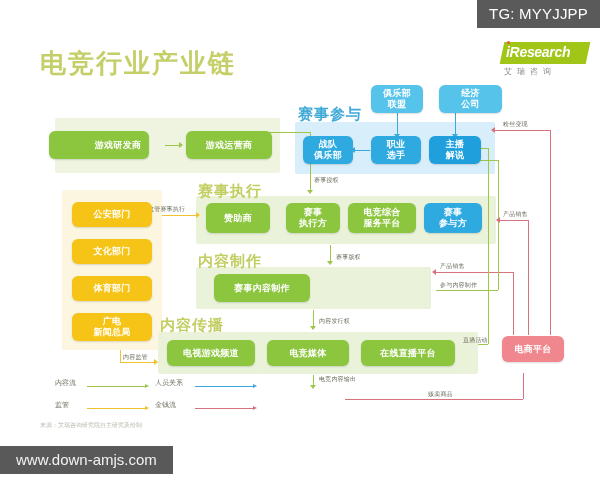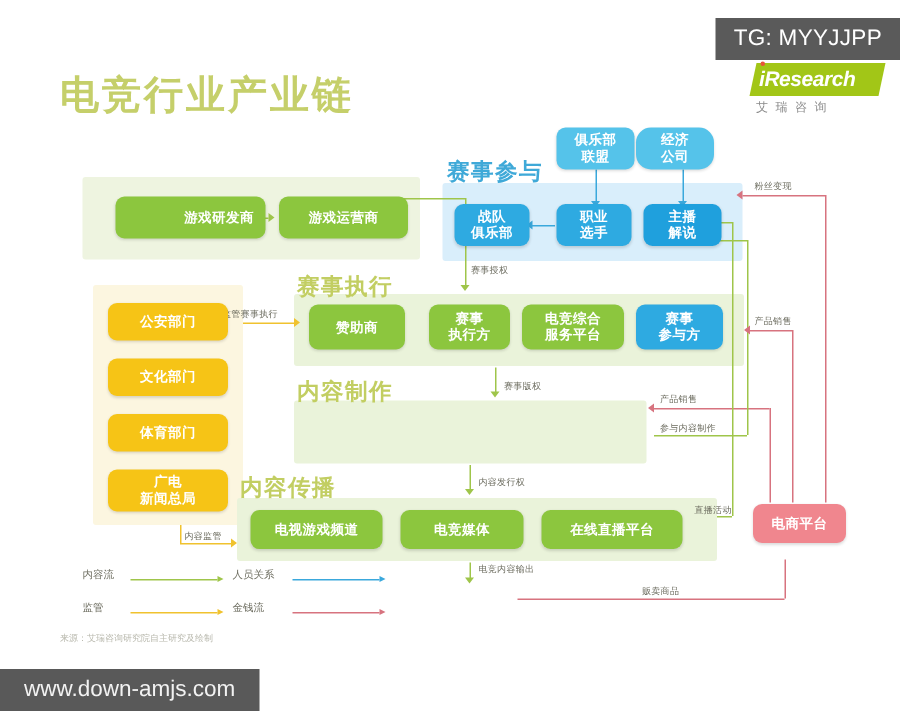--- a/index.html
+++ b/index.html
@@ -7,21 +7,21 @@
     width:600px;height:480px;
     background:#ffffff;
     font-family:"Liberation Sans","DejaVu Sans",sans-serif;
     overflow:hidden;
     position:relative;
   }
   #stage{position:absolute;left:0;top:0;width:600px;height:480px;}
 
   
   .tg-watermark{
-    position:absolute;right:0;top:12px;
+    position:absolute;right:0;top:0;
     background:#5a5a5a;color:#ffffff;
     font-size:15px;letter-spacing:.2px;
     padding:5px 12px 6px 12px;
     white-space:nowrap;
     margin-left:48px;
   }
   .bottom-watermark{
     position:absolute;left:0;bottom:6px;
     background:#595959;color:#f2f2f2;
     font-size:15px;padding:5px 16px 6px 16px;
@@ -205,48 +205,49 @@
 
   <div class="ln v c-green" style="left:488px;top:148px;height:196px;"></div>
   <div class="ln h c-green" style="left:478px;top:344px;width:10px;"></div>
   <div class="ln h c-green" style="left:470px;top:148px;width:18px;"></div>
   <div class="flowlbl" style="left:463px;top:336px;">直播活动</div>
 
   <div class="ln h c-pink" style="left:345px;top:399px;width:178px;"></div>
   <div class="ln v c-pink" style="left:523px;top:373px;height:26px;"></div>
   <div class="flowlbl" style="left:428px;top:390px;">贩卖商品</div>
 
-  <div class="node n-green" style="left:77px;top:131px;width:100px;height:28px;padding-left:40px;">游戏研发商</div>
+  <div class="node n-green" style="left:49px;top:131px;width:100px;height:28px;padding-left:40px;">游戏研发商</div>
   <div class="node n-green" style="left:186px;top:131px;width:86px;height:28px;">游戏运营商</div>
 
   <div class="node n-yellow" style="left:72px;top:202px;width:80px;height:25px;">公安部门</div>
   <div class="node n-yellow" style="left:72px;top:239px;width:80px;height:25px;">文化部门</div>
   <div class="node n-yellow" style="left:72px;top:276px;width:80px;height:25px;">体育部门</div>
   <div class="node n-yellow" style="left:72px;top:313px;width:80px;height:28px;white-space:pre-line;">广电
 新闻总局</div>
 
   <div class="node n-blue-l" style="left:371px;top:85px;width:52px;height:28px;white-space:pre-line;">俱乐部
 联盟</div>
-  <div class="node n-blue-l" style="left:424px;top:85px;width:52px;height:28px;white-space:pre-line;border-radius:10px;">经济
+  <div class="node n-blue-l" style="left:439px;top:85px;width:63px;height:28px;white-space:pre-line;">经济
 公司</div>
   <div class="node n-blue" style="left:303px;top:136px;width:50px;height:28px;white-space:pre-line;">战队
 俱乐部</div>
   <div class="node n-blue" style="left:371px;top:136px;width:50px;height:28px;white-space:pre-line;">职业
 选手</div>
   <div class="node n-blue-d" style="left:429px;top:136px;width:52px;height:28px;white-space:pre-line;">主播
 解说</div>
 
   <div class="node n-green" style="left:206px;top:203px;width:64px;height:30px;">赞助商</div>
   <div class="node n-green" style="left:286px;top:203px;width:54px;height:30px;white-space:pre-line;">赛事
 执行方</div>
   <div class="node n-green" style="left:348px;top:203px;width:68px;height:30px;white-space:pre-line;">电竞综合
 服务平台</div>
   <div class="node n-blue" style="left:424px;top:203px;width:58px;height:30px;white-space:pre-line;">赛事
 参与方</div>
 
+  <div class="node n-green" style="left:214px;top:274px;width:96px;height:28px;">赛事内容制作</div>
 
   <div class="node n-green" style="left:167px;top:340px;width:88px;height:26px;">电视游戏频道</div>
   <div class="node n-green" style="left:267px;top:340px;width:82px;height:26px;">电竞媒体</div>
   <div class="node n-green" style="left:361px;top:340px;width:94px;height:26px;">在线直播平台</div>
 
 
   <div class="node n-pink" style="left:502px;top:336px;width:62px;height:26px;font-size:9px;">电商平台</div>
 
   <div class="legend">
     <div class="lg-item" style="left:0;top:0;">内容流</div>

